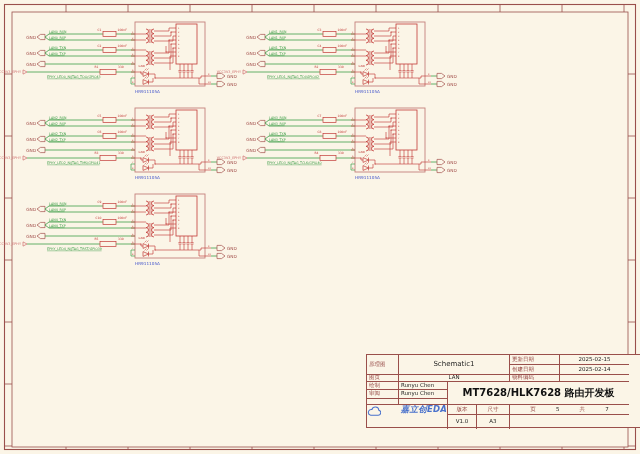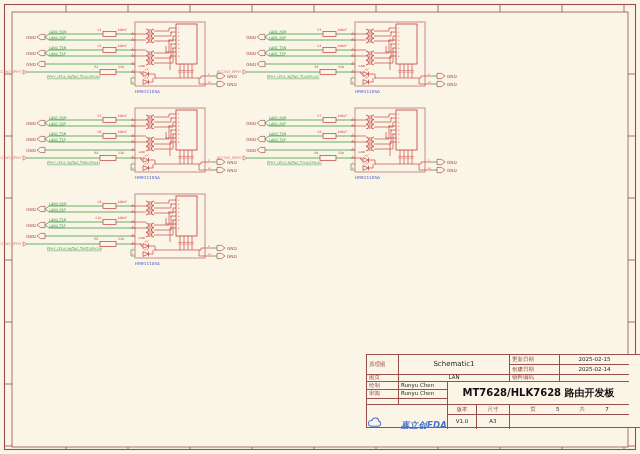--- a/index.html
+++ b/index.html
@@ -7,21 +7,21 @@
   svg text{font-family:"DejaVu Sans",sans-serif}
   .tblock{position:absolute;left:366px;top:354px;width:290px;height:74px;border:1px solid #9a4f4b;box-sizing:border-box;background:#fbf5e7}
   .c{position:absolute;box-sizing:border-box;display:flex;align-items:center;justify-content:center;font-size:5.5px;line-height:1;color:#1f1f1f;overflow:hidden;white-space:nowrap}
   .lbl{color:#9a4f4b}
   .left{justify-content:flex-start;padding-left:2px}
   .br{border-right:1px solid #9a4f4b}
   .bb{border-bottom:1px solid #9a4f4b}
   .schem1{font-size:7px}
   .big{font-size:10px;font-weight:bold;color:#111}
   .pagerow{justify-content:space-evenly}
-  .logo{display:flex;align-items:flex-end;gap:20px}
+  .logo{display:flex;align-items:flex-start;gap:20px}
   .logo-text{color:#4a72cc;font-size:8.5px;font-weight:bold;font-style:italic;letter-spacing:0.2px}
 </style>
 </head>
 <body>
 
 <div class="page">
   <svg id="schem" width="640" height="454" viewBox="0 0 640 454" style="position:absolute;left:0;top:0">
       <g>
         <rect x="4.5" y="4.5" width="631" height="445" fill="none" stroke="#9a4f4b" stroke-width="1.1"></rect>
         <rect x="12" y="12" width="616" height="435" fill="none" stroke="#9a4f4b" stroke-width="0.8"></rect>

